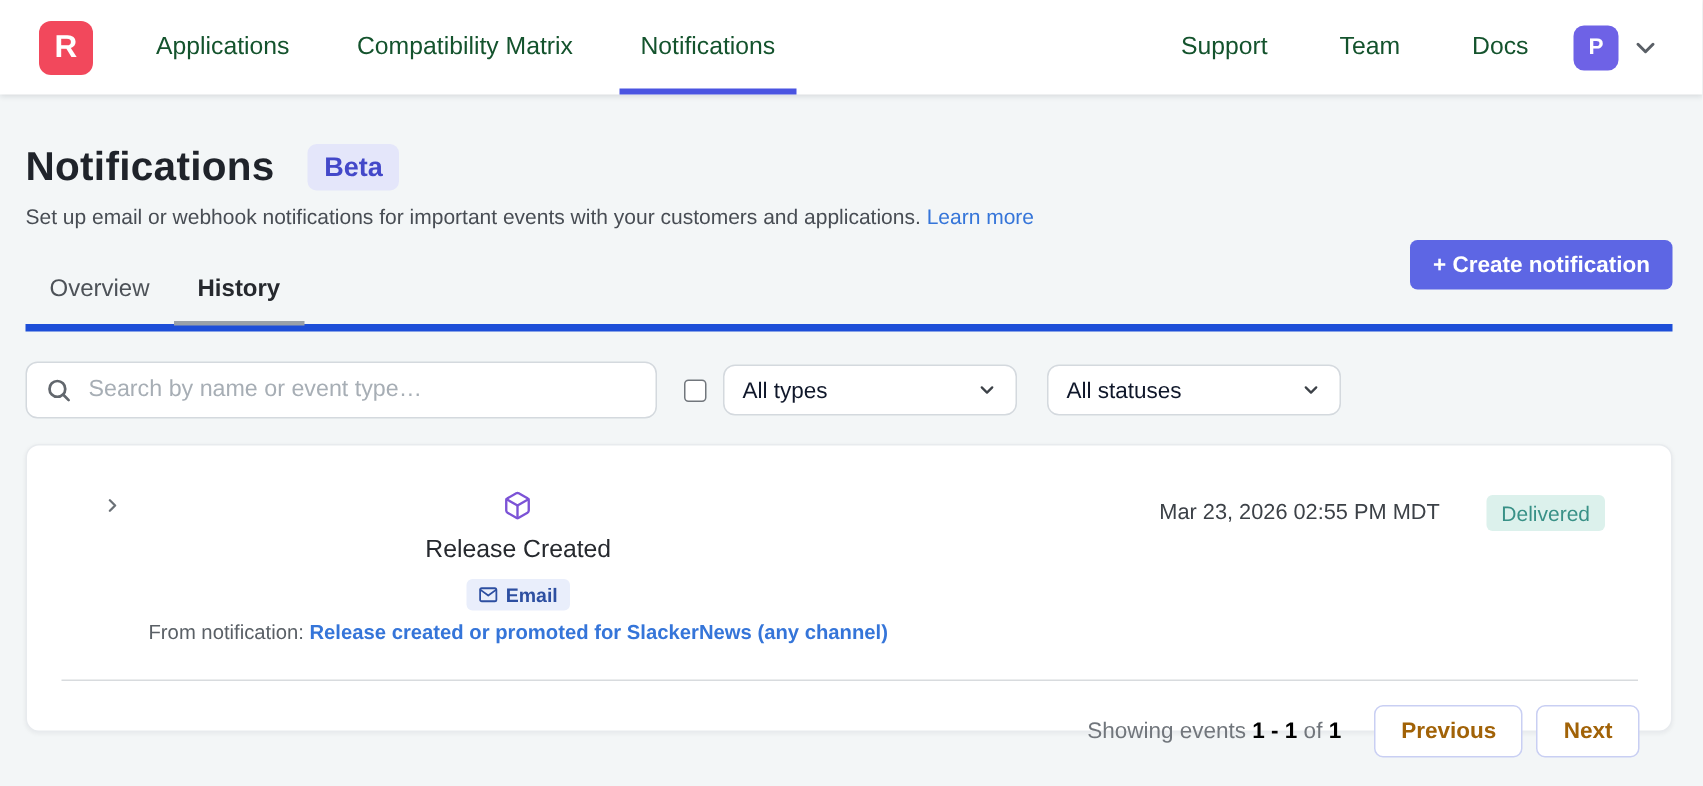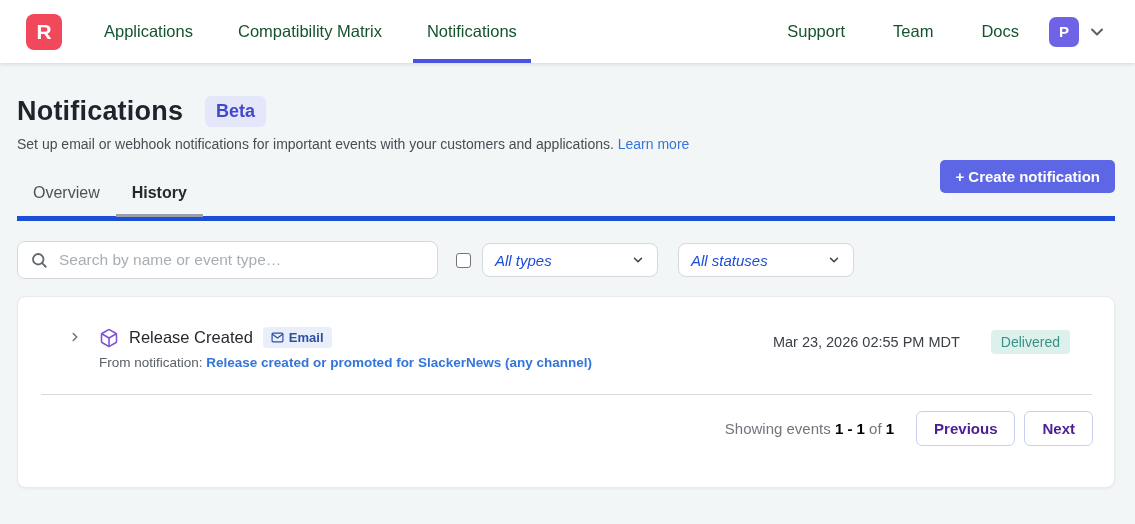--- a/index.html
+++ b/index.html
@@ -74,56 +74,56 @@
     border:none; outline:none; flex:1; font-family:inherit; font-size:15.5px;
     color:#33373c; background:transparent; min-width:0;
   }
   .search-box input::placeholder { color:#a7aeb5; }
   .checkbox {
     margin-left:18px; width:15px; height:15px; border:1.5px solid #71767c;
     border-radius:3px; background:#fff; cursor:pointer;
   }
   .checkbox-label { margin-left:11px; font-size:15.5px; color:#3c4147; cursor:pointer; }
   .select {
-    height:34px; width:176px; background:#fff; border:1px solid #d4d9de;
+    height:34px; width:196px; background:#fff; border:1px solid #d4d9de;
     border-radius:8px; display:flex; align-items:center; justify-content:space-between;
-    padding:0 12px; font-size:15px; color:#1d4ed8; cursor:pointer;font-style:italic;
+    padding:0 12px; font-size:15px; color:#0f172a; cursor:pointer;
   }
   .select.type { margin-left:11px; }
   .select.status { margin-left:20px; }
 
   
   .card {
     margin-top:17px; background:#fff; border:1px solid #e8ebee; border-radius:9px;
     box-shadow:0 1px 3px rgba(15,20,30,.05); height:192px;
   }
   .event-row { display:flex; align-items:flex-start; padding:30px 44px 24px 50px; cursor:pointer; }
   .expand-chevron { margin-top:3px; display:flex; align-items:center; color:#6b7177; }
   .event-main { margin-left:17px; }
-  .event-line1 { display:flex; align-items:center; gap:10px; }
+  .event-line1 { display:flex; align-items:center; gap:10px;flex-direction:column; }
   .event-title { font-size:16.5px; color:#26292e; }
   .email-badge {
     background:#e9eefb; color:#2d4fa1; font-size:13px; font-weight:600;
     padding:3px 8px; border-radius:4px; display:flex; align-items:center; gap:5px;
   }
   .event-line2 { margin-top:7px; font-size:13.5px; color:#5a6066; }
   .event-link { color:#3575d9; font-weight:600; text-decoration:none; cursor:pointer; }
   .event-meta { margin-left:auto; display:flex; align-items:center; gap:31px; margin-top:3px; }
   .timestamp { font-size:14.5px; color:#3c4147; }
   .delivered-badge {
     background:#dcf1ec; color:#399187; font-size:14px;
     padding:4px 10px; border-radius:4px;
   }
   .card-divider { border:none; border-top:1px solid #d8dbde; margin:0 22px 0 23px; }
 
   .pagination { display:flex; align-items:center; justify-content:flex-end; padding:16px 21px 0 0; }
   .pagination-text { font-size:15px; color:#71767c; }
   .pagination-text b { color:#000000; font-weight:700; }
   .page-btn {
-    background:#fff; border:1px solid #c9cff3; color:#4c1d95;
+    background:#fff; border:1px solid #c9cff3; color:#a16207;
     font-family:inherit; font-size:15px; font-weight:700;
     border-radius:6px; padding:8px 17px; cursor:pointer;
   }
   .page-btn.prev { margin-left:22px; }
   .page-btn.next { margin-left:9px; }
 
   svg { display:block; }
 </style>
 </head>
 <body>

